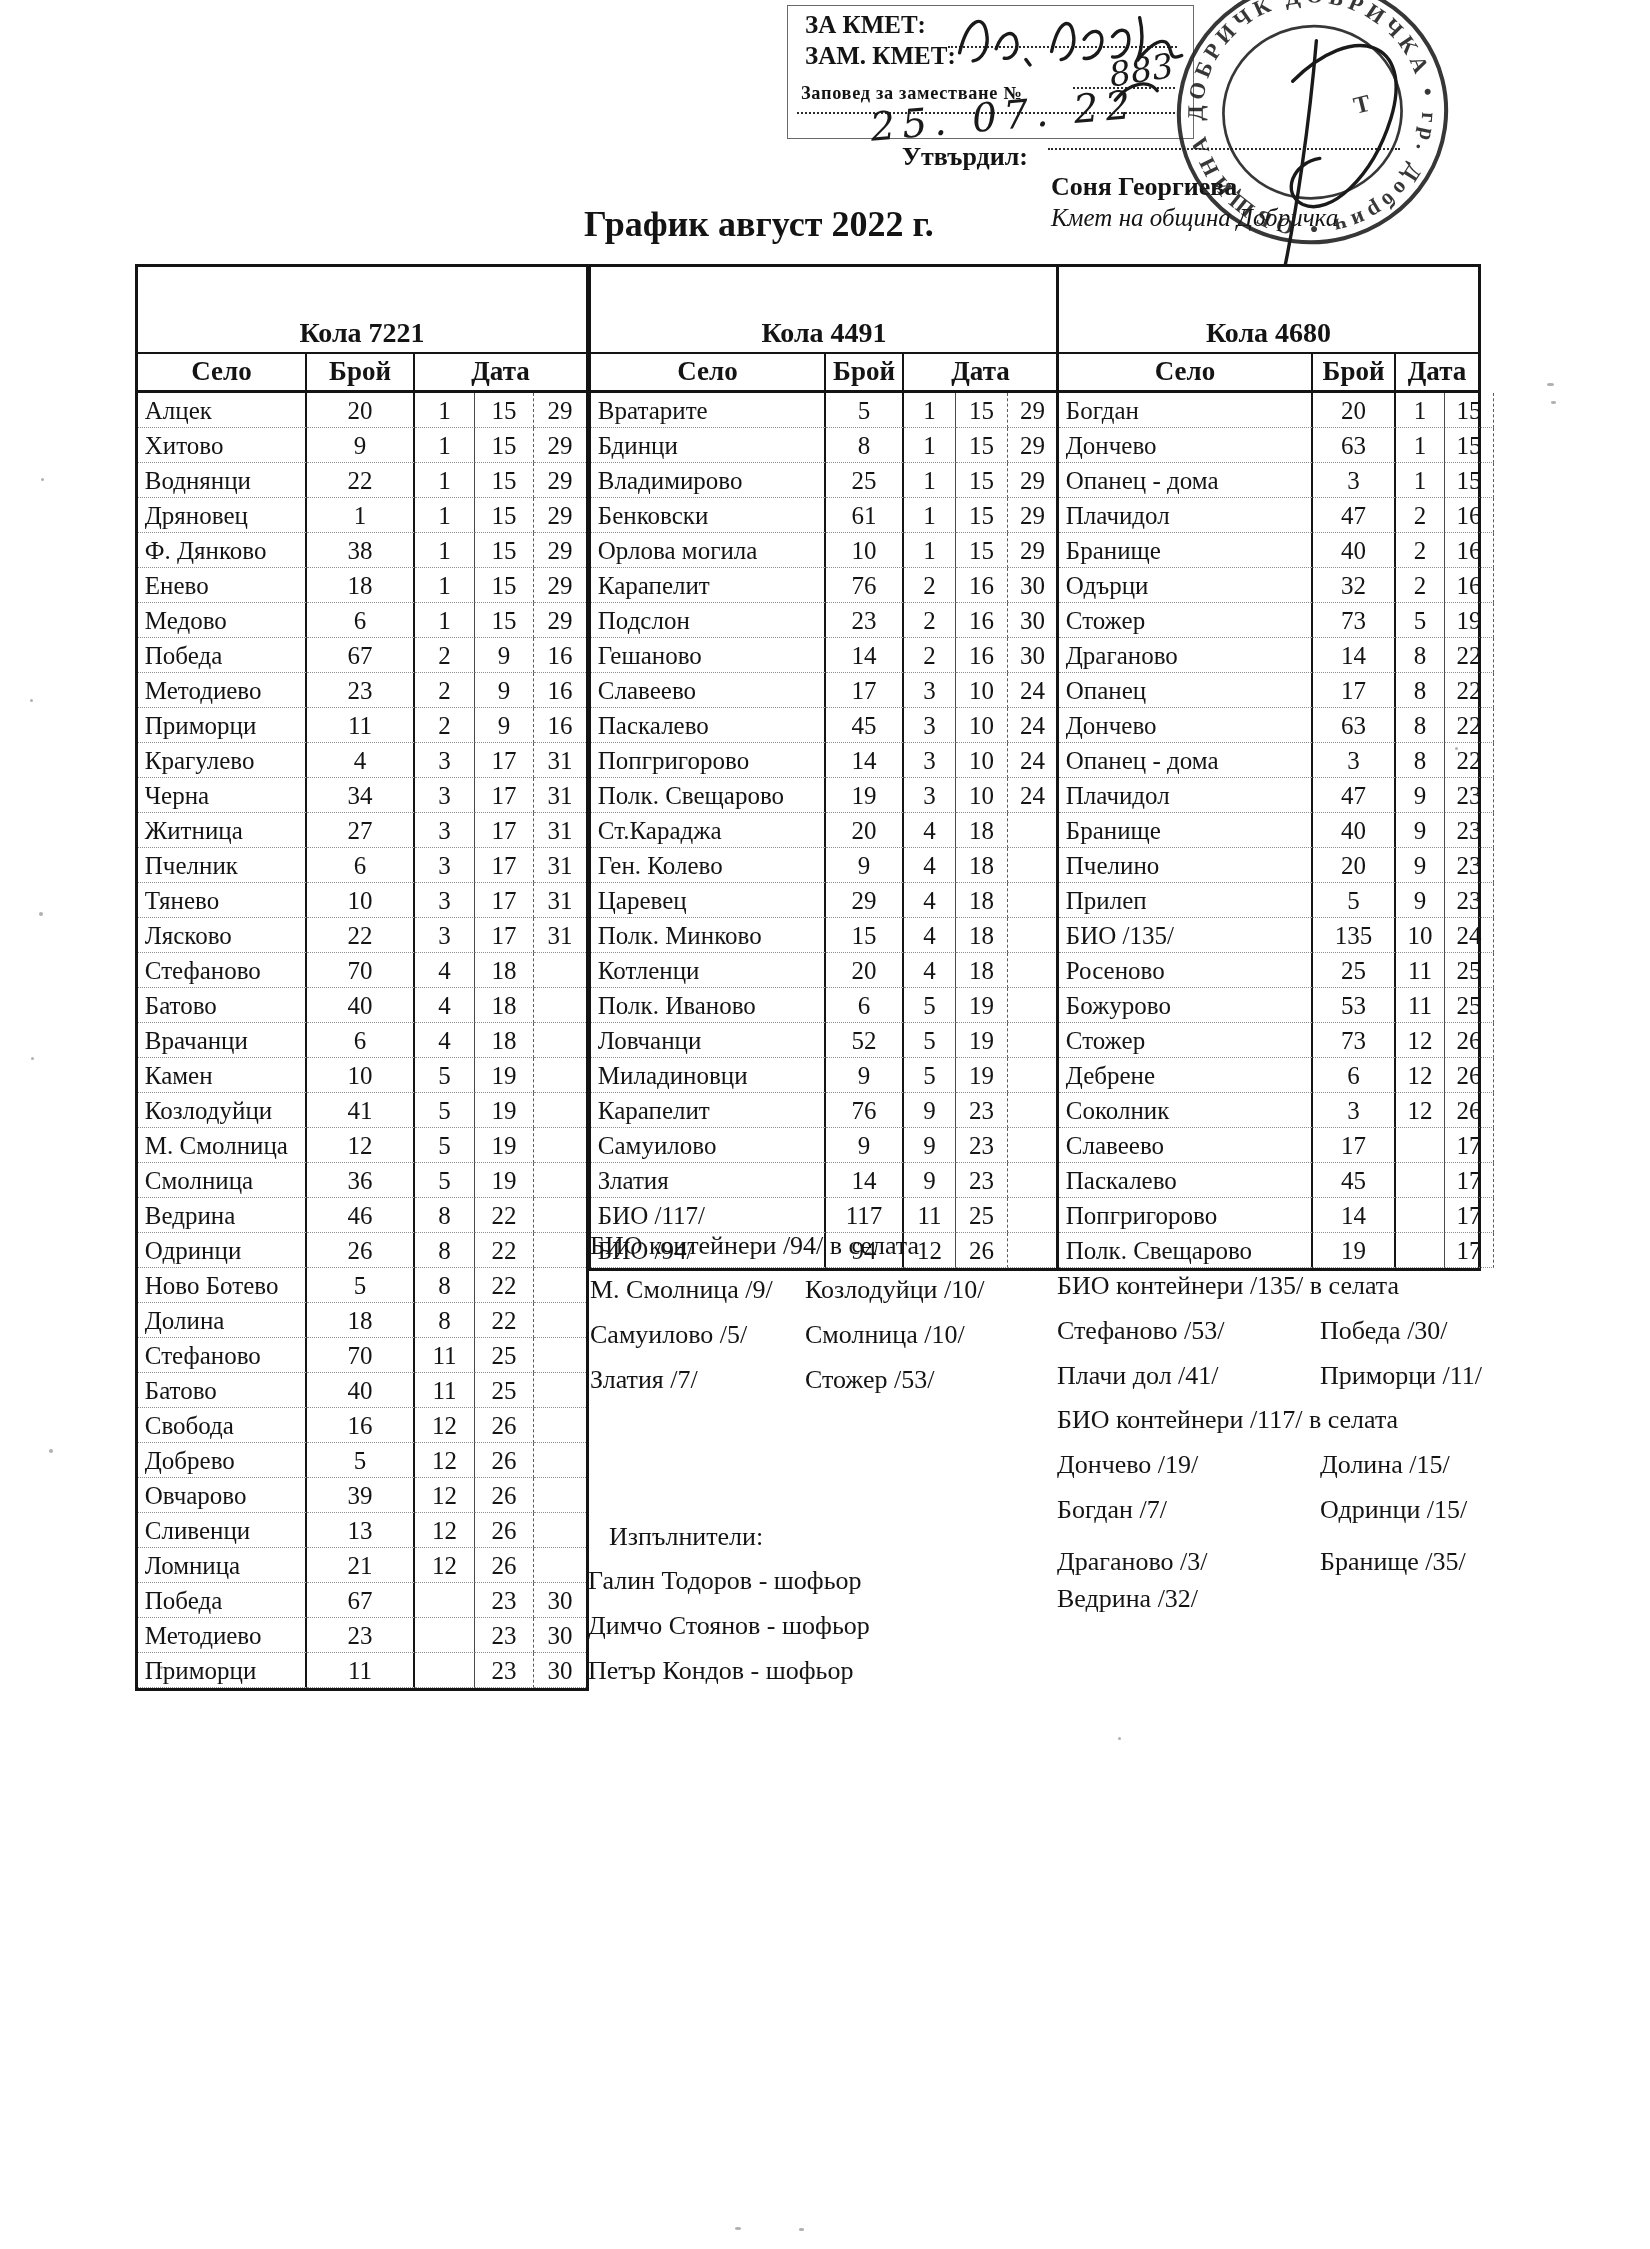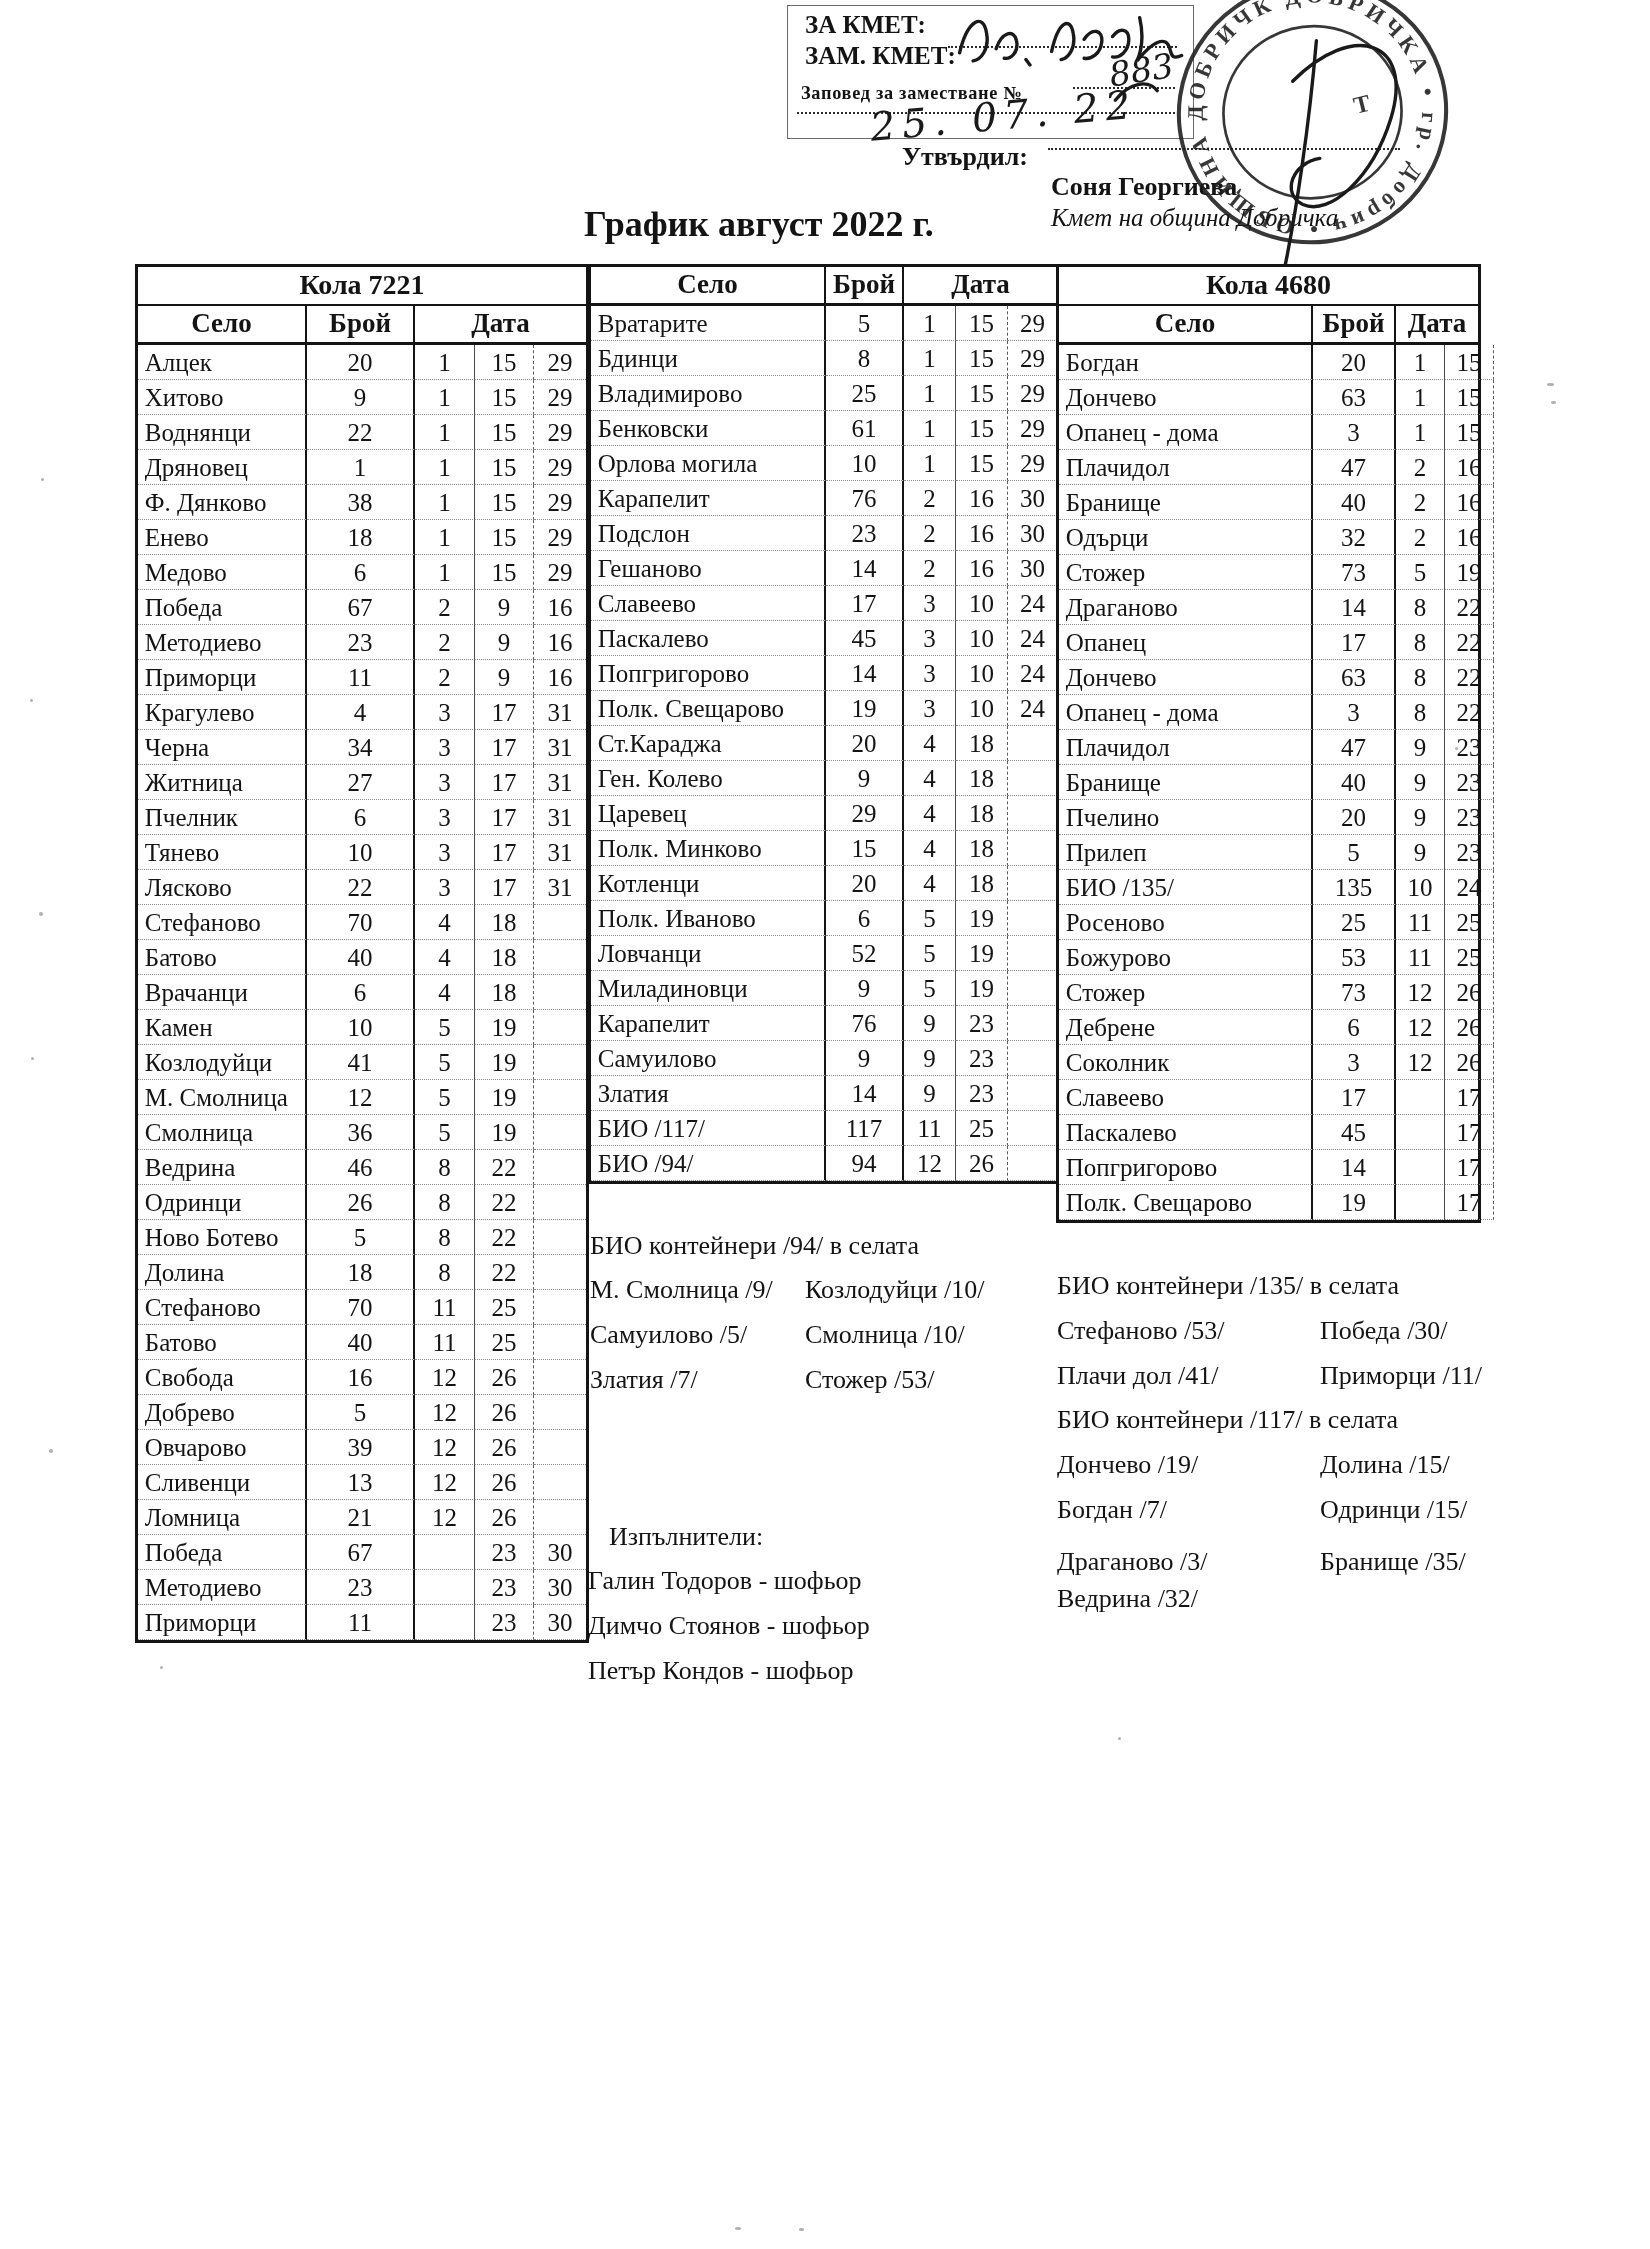--- a/index.html
+++ b/index.html
@@ -23,21 +23,21 @@
   .hand{font-family:"DejaVu Serif",serif; font-style:italic; fill:#1a1a1a;}
   .stamp-svg{position:absolute; left:1157px; top:-30.5px; width:311px; height:298px; opacity:.88;}
   .ink-svg{position:absolute; left:778px; top:0px; width:745px; height:325px; pointer-events:none;}
 
   
   .veh-table{position:absolute; top:264px; border:3.4px solid #141414; background:#fff;}
   .t1{left:135px; width:454px;}
   .t2{left:588px; width:472px;}
   .t3{left:1056px; width:425px;}
   .t-title{height:39px; border-bottom:2.7px solid #141414; text-align:center;
-    font-size:28px; font-weight:bold; line-height:36px;}
+    font-size:28px; font-weight:bold; line-height:36px;margin-top:48px;}
   .t-head{display:grid; height:39px; border-bottom:3.4px solid #141414;
     font-size:27px; font-weight:bold; text-align:center; line-height:34px;}
   .t1 .t-head{grid-template-columns:169px 108px 1fr;}
   .t2 .t-head{grid-template-columns:235px 78px 1fr;}
   .t3 .t-head{grid-template-columns:254px 83px 1fr;}
   .h-selo,.h-broj{border-right:2.7px solid #141414;}
   .t-body{display:grid; grid-auto-rows:35px; font-size:25px;}
   .t1 .t-body{grid-template-columns:169px 108px 60px 59px 1fr;}
   .t2 .t-body{grid-template-columns:235px 78px 52px 52px 1fr;}
   .t3 .t-body{grid-template-columns:254px 83px 49px 49px 1fr;}
@@ -289,20 +289,21 @@
         <div class="cell c4">30</div>
         <div class="cell c0">Приморци</div>
         <div class="cell c1">11</div>
         <div class="cell c2"></div>
         <div class="cell c3">23</div>
         <div class="cell c4">30</div>
       </div>
   </div>
 
   <div class="veh-table t2">
+    <div class="t-title">Кола 4491</div>
     <div class="t-head">
       <div class="h-selo">Село</div>
       <div class="h-broj">Брой</div>
       <div class="h-data">Дата</div>
     </div>
     <div class="t-body">
         <div class="cell c0">Вратарите</div>
         <div class="cell c1">5</div>
         <div class="cell c2">1</div>
         <div class="cell c3">15</div>

